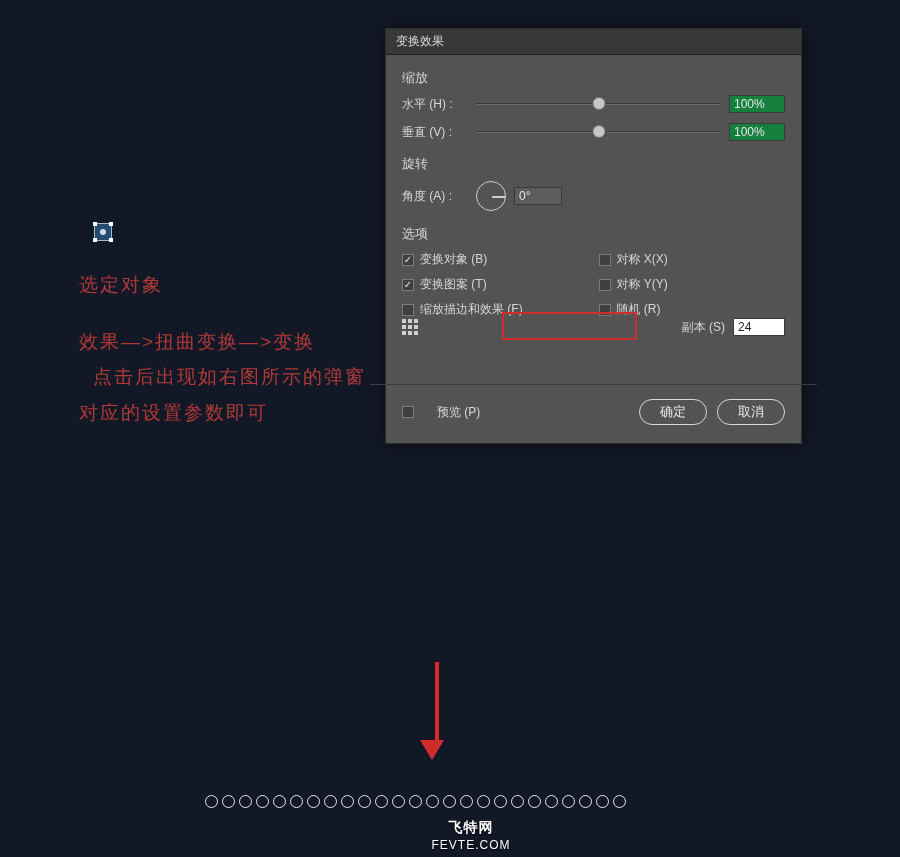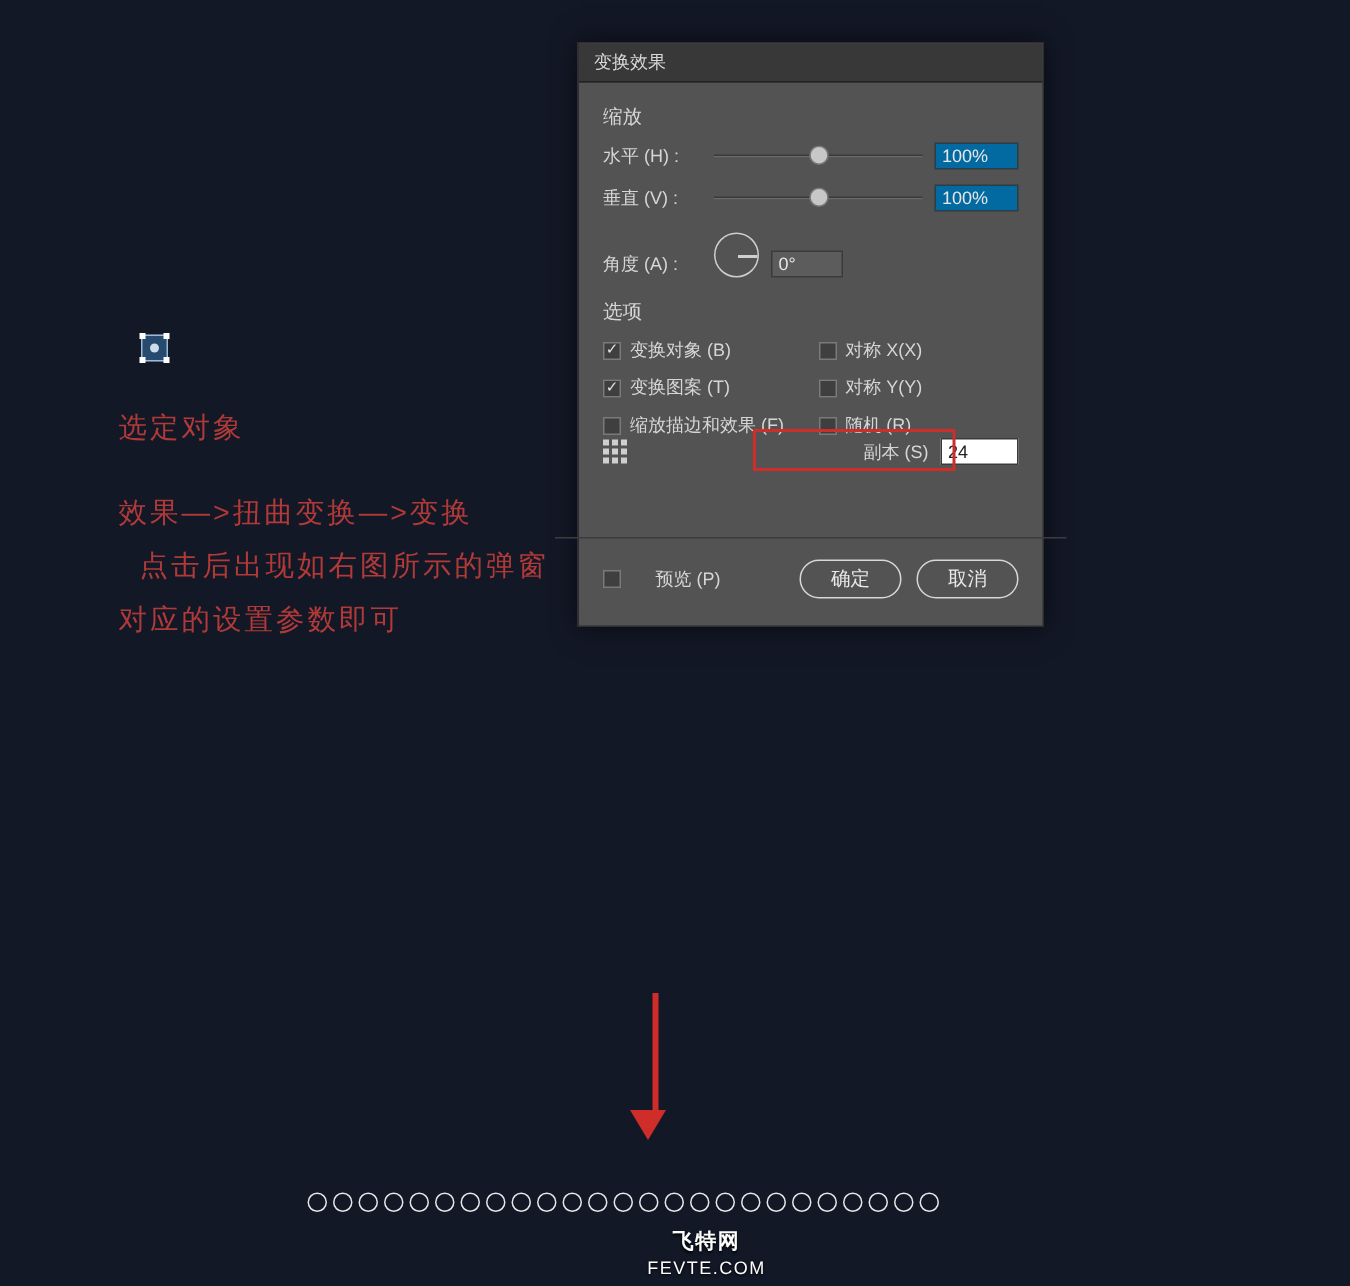--- a/index.html
+++ b/index.html
@@ -30,21 +30,21 @@
 
 .annot { position: absolute; color: #b13a38; font-size: 19px; font-weight: 500; letter-spacing: 2px; }
 .a1 { left: 79px; top: 272px; }
 .a2 { left: 79px; top: 329px; }
 .a3 { left: 93px; top: 364px; }
 .a4 { left: 79px; top: 400px; }
 
 .dialog {
   position: absolute;
   left: 385px; top: 28px;
-  width: 311px;
+  width: 417px;
   background: #535353;
   border: 1px solid #2e2e2e;
   box-shadow: 0 0 18px rgba(0,0,0,0.6);
 }
 .titlebar {
   background: #383838;
   color: #d8d8d8;
   font-size: 12px;
   padding: 4px 10px;
   border-bottom: 1px solid #222;
@@ -62,32 +62,32 @@
 .track {
   position: absolute; left: 0; right: 0; top: 7px; height: 2px;
   background: #3a3a3a; border-bottom: 1px solid #6a6a6a;
 }
 .thumb {
   position: absolute; top: 1px; width: 13px; height: 13px;
   border-radius: 50%; background: #c7c7c7; border: 1px solid #777;
   transform: translateX(-50%);
 }
 .val {
-  width: 56px; background: #0369a1; border: 1px solid #3a3a3a;
+  width: 56px; background: #15803d; border: 1px solid #3a3a3a;
   color: #e6e6e6; font-size: 12px; padding: 1px 4px;
 }
 .group { margin-bottom: 14px; }
 .group-move { position: relative; }
 .hl-red {
   position: absolute; border: 2px solid #cf2d2a; pointer-events: none;
 }
 .hl-move { left: -3px; top: 18px; right: -3px; height: 25px; }
 .hl-copy { left: 100px; top: -6px; width: 135px; height: 28px; }
 
-.rotate-row { display: flex; align-items: flex-end; gap: 8px; font-size: 12px; color: #d6d6d6; }
+.rotate-row { display: flex; align-items: center; gap: 8px; font-size: 12px; color: #d6d6d6; }
 .angle-dial {
   width: 30px; height: 30px; border-radius: 50%; border: 1.5px solid #cfcfcf;
   position: relative; background: #535353;
 }
 .angle-dial::before {
   content: ""; position: absolute; left: 15px; top: 14px; width: 13px; height: 1.5px; background: #cfcfcf;
 }
 .angle-val { width: 48px; background: #5c5c5c; border: 1px solid #3a3a3a; color: #e6e6e6; font-size: 12px; padding: 1px 4px; }
 
 .opts { display: grid; grid-template-columns: 1fr 1fr; row-gap: 8px; column-gap: 10px; font-size: 12px; }
@@ -176,20 +176,21 @@
         <div class="slider">
           <div class="track"></div>
             <div class="thumb" style="left:50%"></div>
         </div>
         <input class="val" value="100%" style="">
       </div>
     </div>
 
 
     <div class="group">
+      <div class="section-title">旋转</div>
       <div class="rotate-row">
         <span class="row-label">角度 (A) :</span>
         <div class="angle-dial"></div>
         <input class="angle-val" value="0°" style="">
       </div>
     </div>
 
     <div class="group">
       <div class="section-title">选项</div>
       <div class="opts">

